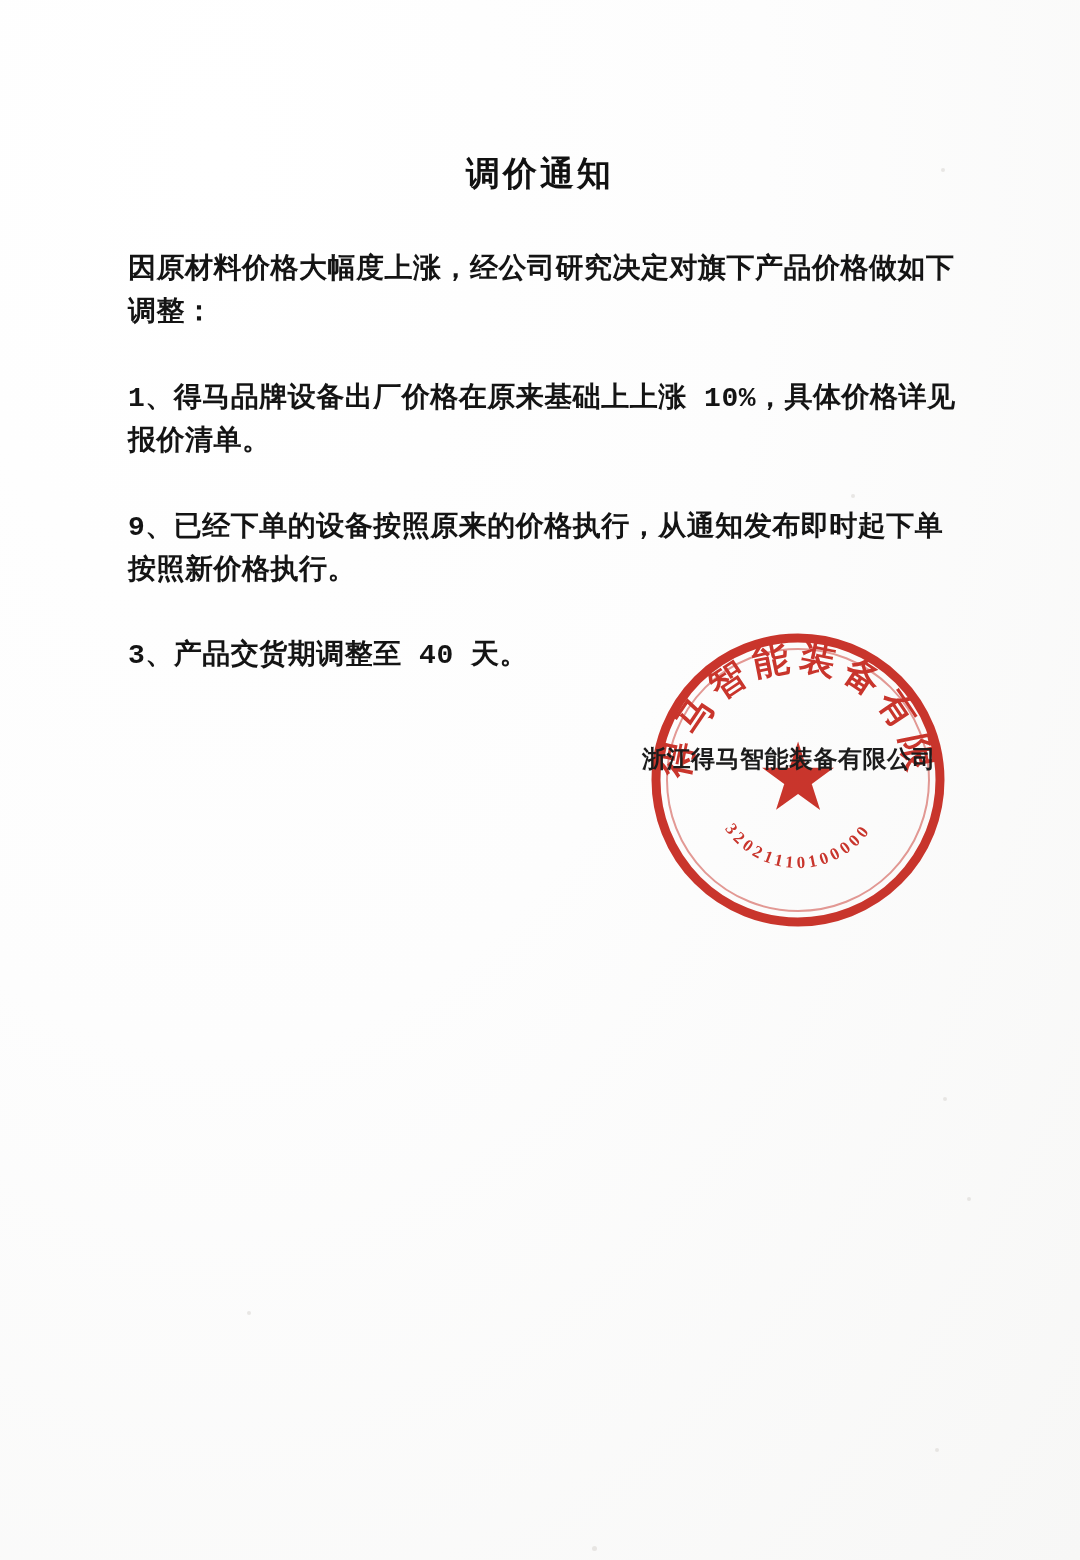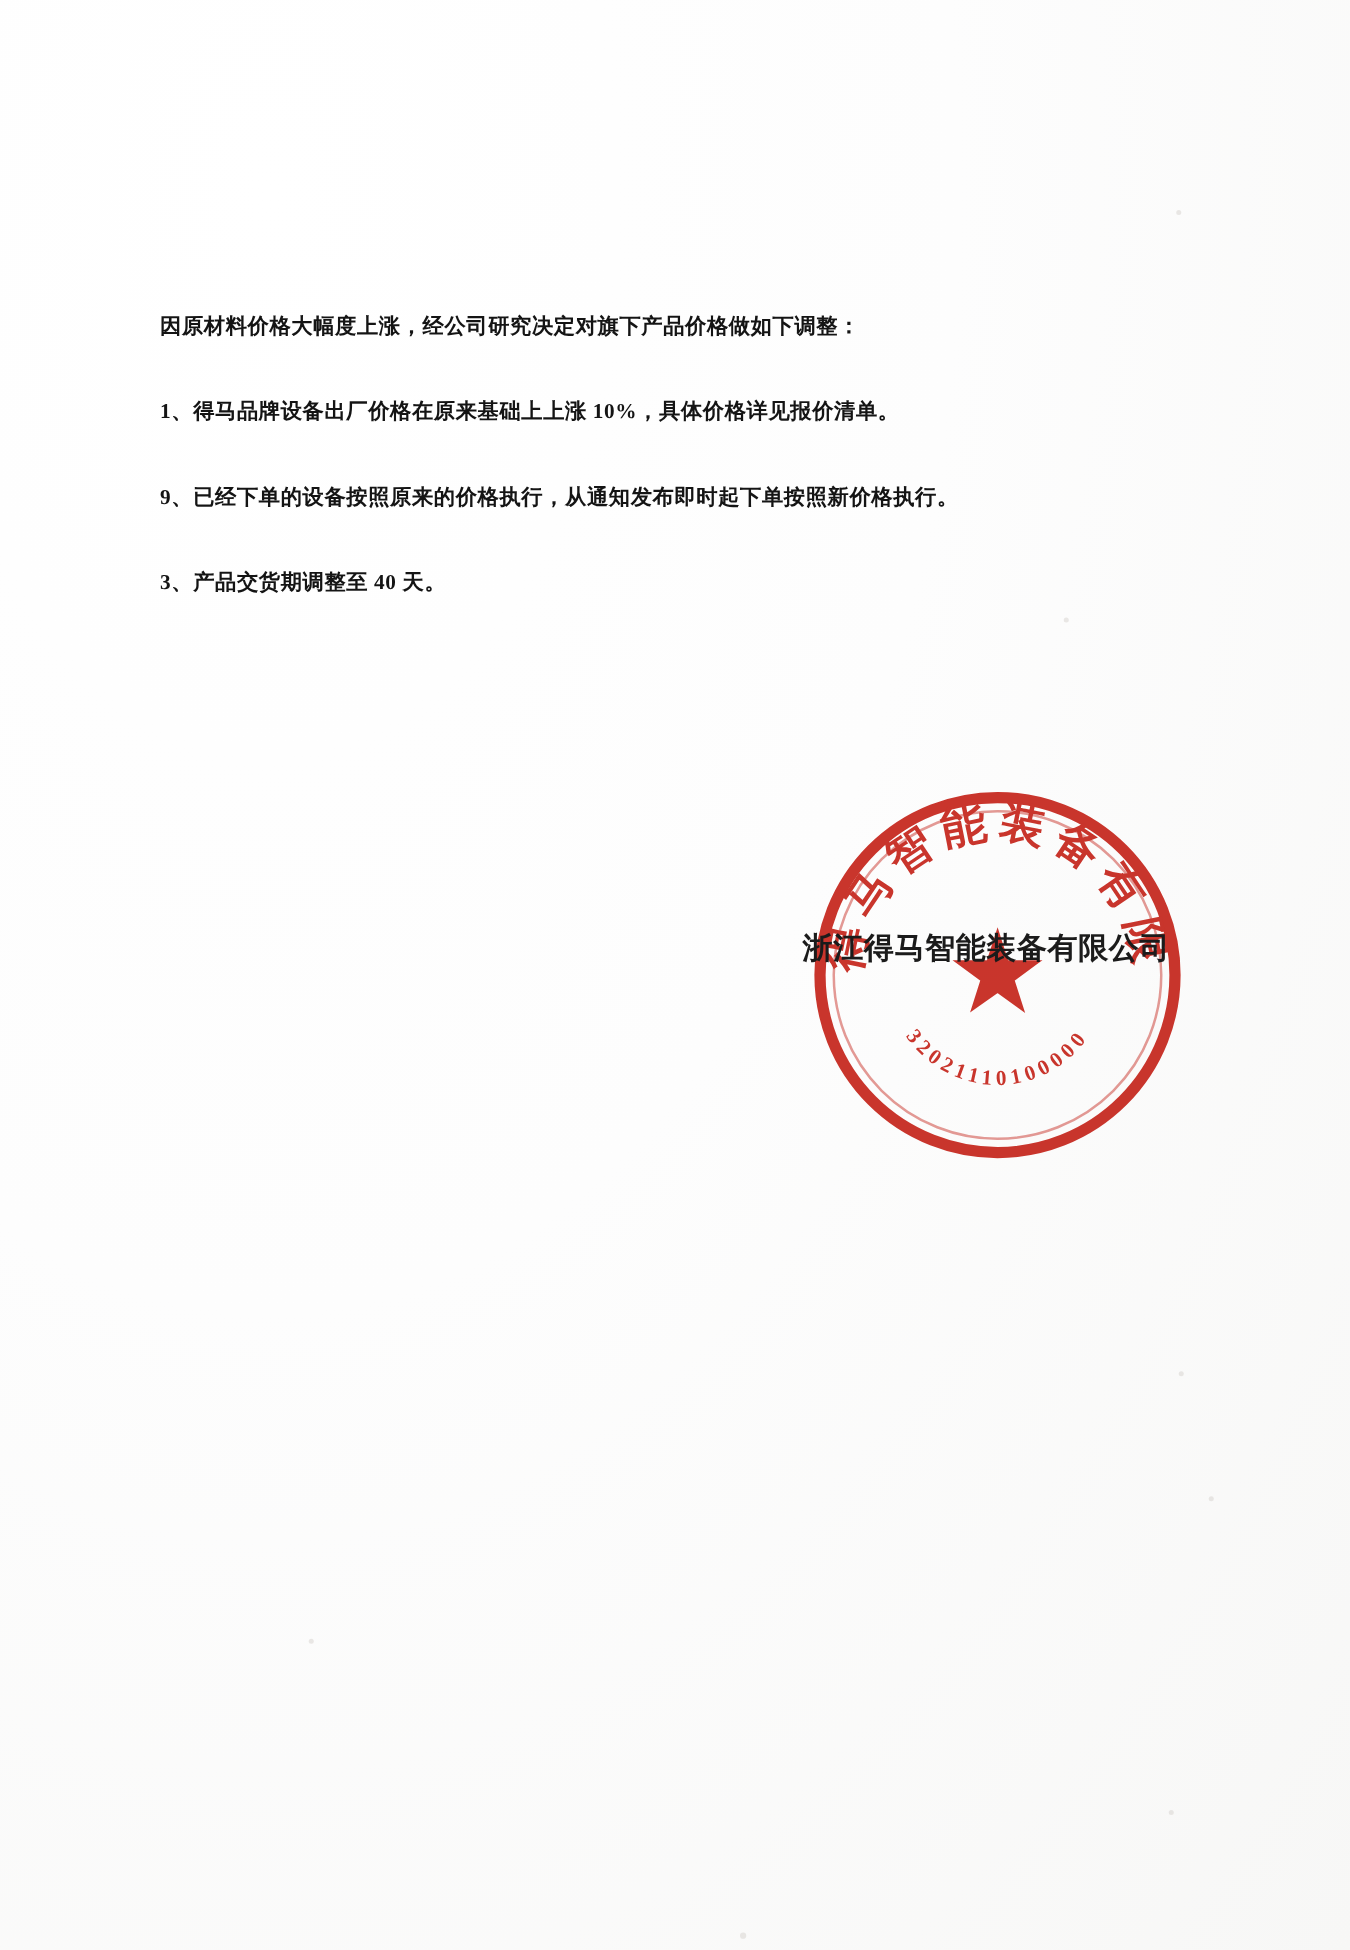--- a/index.html
+++ b/index.html
@@ -38,27 +38,27 @@
   }
 
   .body-block {
     position: absolute;
     left: 128px;
     top: 248px;
     width: 840px;
   }
 
   .para {
-    font-size: 17px;
+    font-size: 28px;
     line-height: 1.55;
     font-weight: bold;
     letter-spacing: 0.5px;
     margin: 0 0 42px 0;
     color: #141414;
-    font-family: Liberation Serif, serif;
+    font-family: Liberation Mono, monospace;
   }
 
   .sign-block {
     position: absolute;
     right: 118px;
     top: 745px;
     text-align: left;
     width: 320px;
   }
   .sign-line {
@@ -110,20 +110,21 @@
 <div class="page">
 
   <div class="speck" style="left:941px;top:168px;width:4px;height:4px;"></div>
   <div class="speck" style="left:851px;top:494px;width:4px;height:4px;"></div>
   <div class="speck" style="left:967px;top:1197px;width:4px;height:4px;"></div>
   <div class="speck" style="left:943px;top:1097px;width:4px;height:4px;"></div>
   <div class="speck" style="left:247px;top:1311px;width:4px;height:4px;"></div>
   <div class="speck" style="left:935px;top:1448px;width:4px;height:4px;"></div>
   <div class="speck" style="left:592px;top:1546px;width:5px;height:5px;"></div>
 
+  <h1 class="doc-title">调价通知</h1>
 
   <div class="body-block">
     <p class="para">因原材料价格大幅度上涨，经公司研究决定对旗下产品价格做如下调整：</p>
     <p class="para">1、得马品牌设备出厂价格在原来基础上上涨 10%，具体价格详见报价清单。</p>
     <p class="para">9、已经下单的设备按照原来的价格执行，从通知发布即时起下单按照新价格执行。</p>
     <p class="para">3、产品交货期调整至 40 天。</p>
   </div>
 
   <div class="seal">
     <svg width="300" height="300" viewBox="0 0 300 300" aria-hidden="true">

